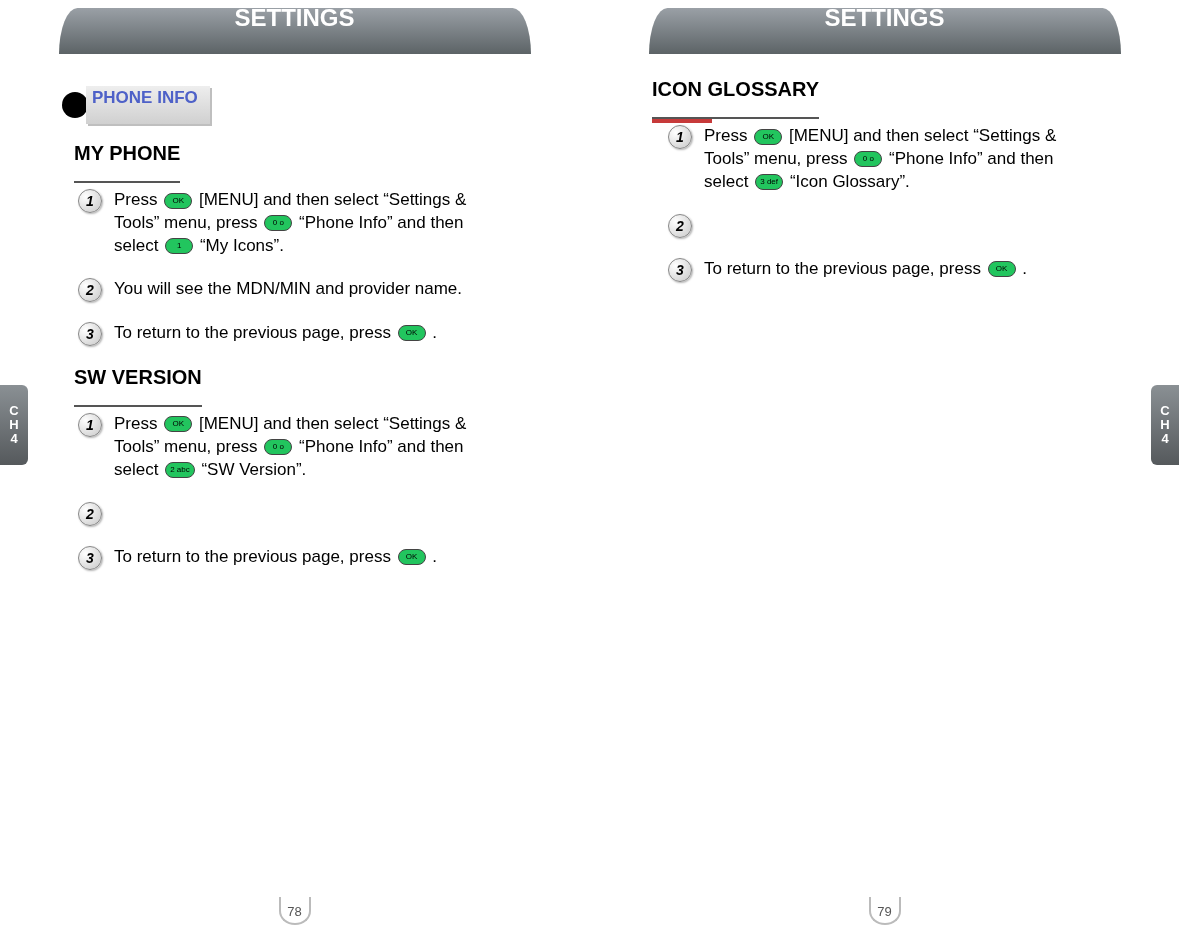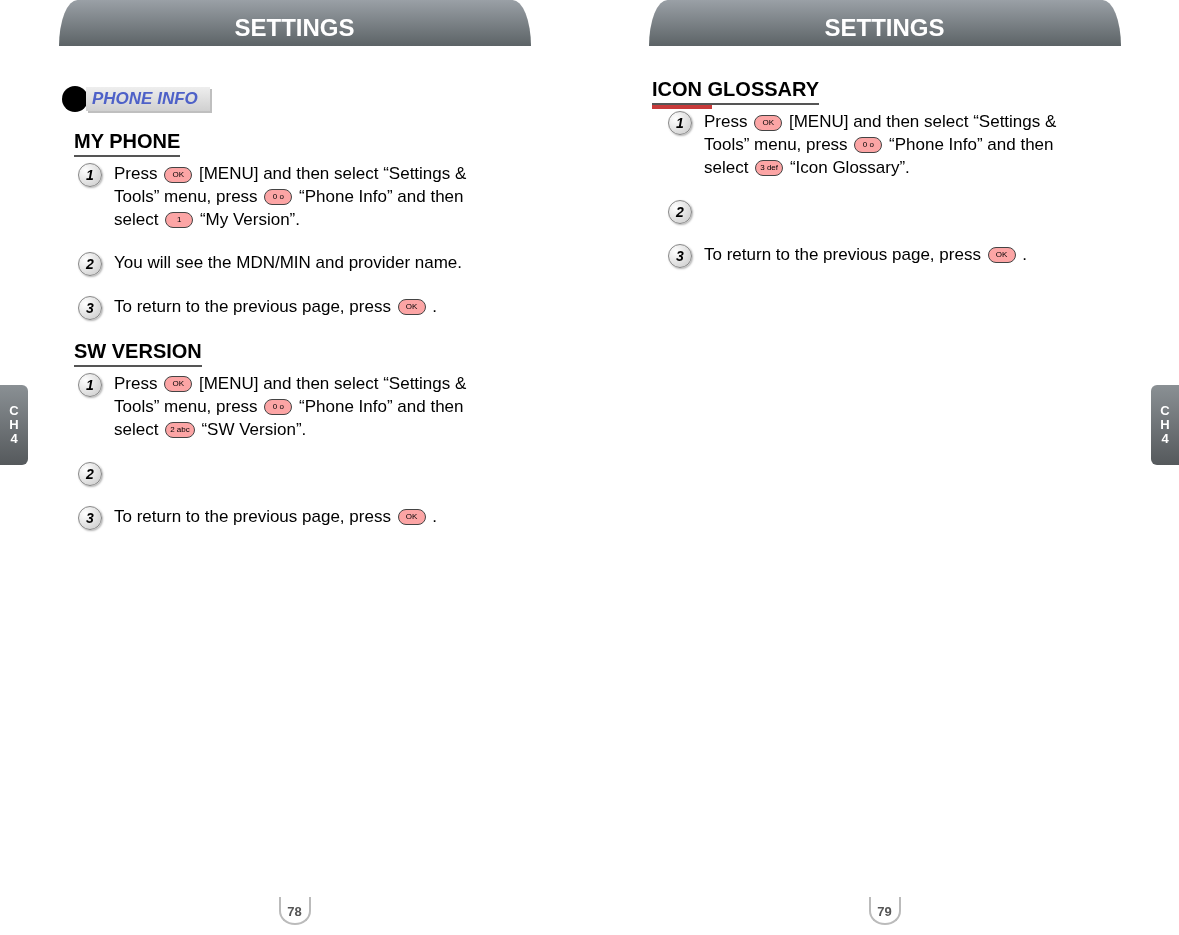--- a/index.html
+++ b/index.html
@@ -6,25 +6,25 @@
   html, body { margin:0; padding:0; background:#fff; }
   body { width:1179px; height:935px; position:relative;
          font-family: Arial, Helvetica, sans-serif; }
 
   .page { position:absolute; top:0; width:589px; height:935px; }
   .page.left  { left:0; }
   .page.right { right:0; }
 
   
   .header-pill{
-    margin:0 auto; width:472px; height:46px;
+    margin:8px auto; width:472px; height:46px;
     background:linear-gradient(#9aa0a6,#5c6366);
     border-radius:24px 24px 0 0 / 60px 60px 0 0;
     display:flex; align-items:flex-end; justify-content:center;
-    color:#fff; font-weight:bold; font-size:24px; padding-bottom:4px;text-align:right;
+    color:#fff; font-weight:bold; font-size:24px; padding-bottom:22px;text-align:right;
   }
 
   
   .side-tab{
     position:absolute; top:385px; width:28px; height:80px;
     background:linear-gradient(#8a9094,#55595c);
     color:#fff; font-size:13px; font-weight:bold;
     display:flex; flex-direction:column; align-items:center; justify-content:center;
     line-height:1.1;
   }
@@ -35,27 +35,27 @@
   
   .col{ position:absolute; top:60px; left:62px; right:62px; }
 
   
   .section-label{ display:flex; align-items:center; margin:26px 0 16px 0; }
   .section-label .dot{
     width:26px; height:26px; background:#000; border-radius:50%;
   }
   .section-label .lbl{
     background:linear-gradient(#eee,#d0d0d0);
-    color:#4e61c8; font-weight:bold; font-style:italic; font-size:17px;
-    padding:2px 12px 2px 6px; margin-left:-2px;
+    color:#4e61c8; font-weight:bold; font-size:17px;
+    padding:2px 12px 16px 6px; margin-left:-2px;
     box-shadow:2px 2px 0 rgba(0,0,0,.25);
   }
 
   .subhead{
-    font-weight:bold; font-size:20px; margin:18px 0 0 12px; padding-bottom:2px;
+    font-weight:bold; font-size:20px; margin:18px 0 0 12px; padding-bottom:16px;
     border-bottom:2px solid #555; width:fit-content;
     position:relative;
   }
   .subhead.icon-gloss{ margin-left:0; }
   .subhead.icon-gloss::after{
     content:""; position:absolute; left:0; bottom:-6px; width:60px; height:4px;
     background:#c73a3a;
   }
 
   .deck{ font-size:15px; margin:10px 0 18px 12px; }
@@ -68,27 +68,27 @@
     border:1px solid #888; font-weight:bold; font-style:italic; font-size:14px;
     display:flex; align-items:center; justify-content:center;
     box-shadow:1px 1px 2px rgba(0,0,0,.3);
   }
   .step .txt{ font-size:17px; line-height:1.35; max-width:390px; }
 
   .keycap{
     display:inline-block; min-width:28px; height:16px; line-height:14px;
     border:1px solid #444; border-radius:9px; padding:0 4px;
     font-size:8px; vertical-align:middle; text-align:center;
-    background:#fca5a5; margin:0 2px;
+    background:#22c55e; margin:0 2px;
   }
 
   
   .pagenum{
     position:absolute; bottom:10px; left:50%; transform:translateX(-50%);
-    width:32px; height:28px; font-size:13px; font-weight:bold;
+    width:32px; height:28px; font-size:13px; font-weight:normal;
     display:flex; align-items:center; justify-content:center; color:#555;
   }
   .pagenum::before{
     content:""; position:absolute; inset:0;
     border-left:2px solid #bbb; border-right:2px solid #bbb;
     border-bottom:2px solid #bbb; border-top:none;
     border-radius:0 0 50% 50%;
   }
 </style>
 </head>
@@ -114,21 +114,21 @@
 
     <div class="step">
       <div class="badge">1</div>
       <div class="txt">
         <span>Press </span>
         <span class="keycap">OK</span>
         <span> [MENU] and then select “Settings &amp; Tools” menu, press </span>
         <span class="keycap">0 o</span>
         <span> “Phone Info” and then select </span>
         <span class="keycap">1</span>
-        <span> “My Version”.</span>
+        <span> “My Icons”.</span>
       </div>
     </div>
     <div class="step">
       <div class="badge">2</div>
       <div class="txt">You will see the MDN/MIN and provider name.</div>
     </div>
     <div class="step">
       <div class="badge">3</div>
       <div class="txt">
         <span>To return to the previous page, press </span>

